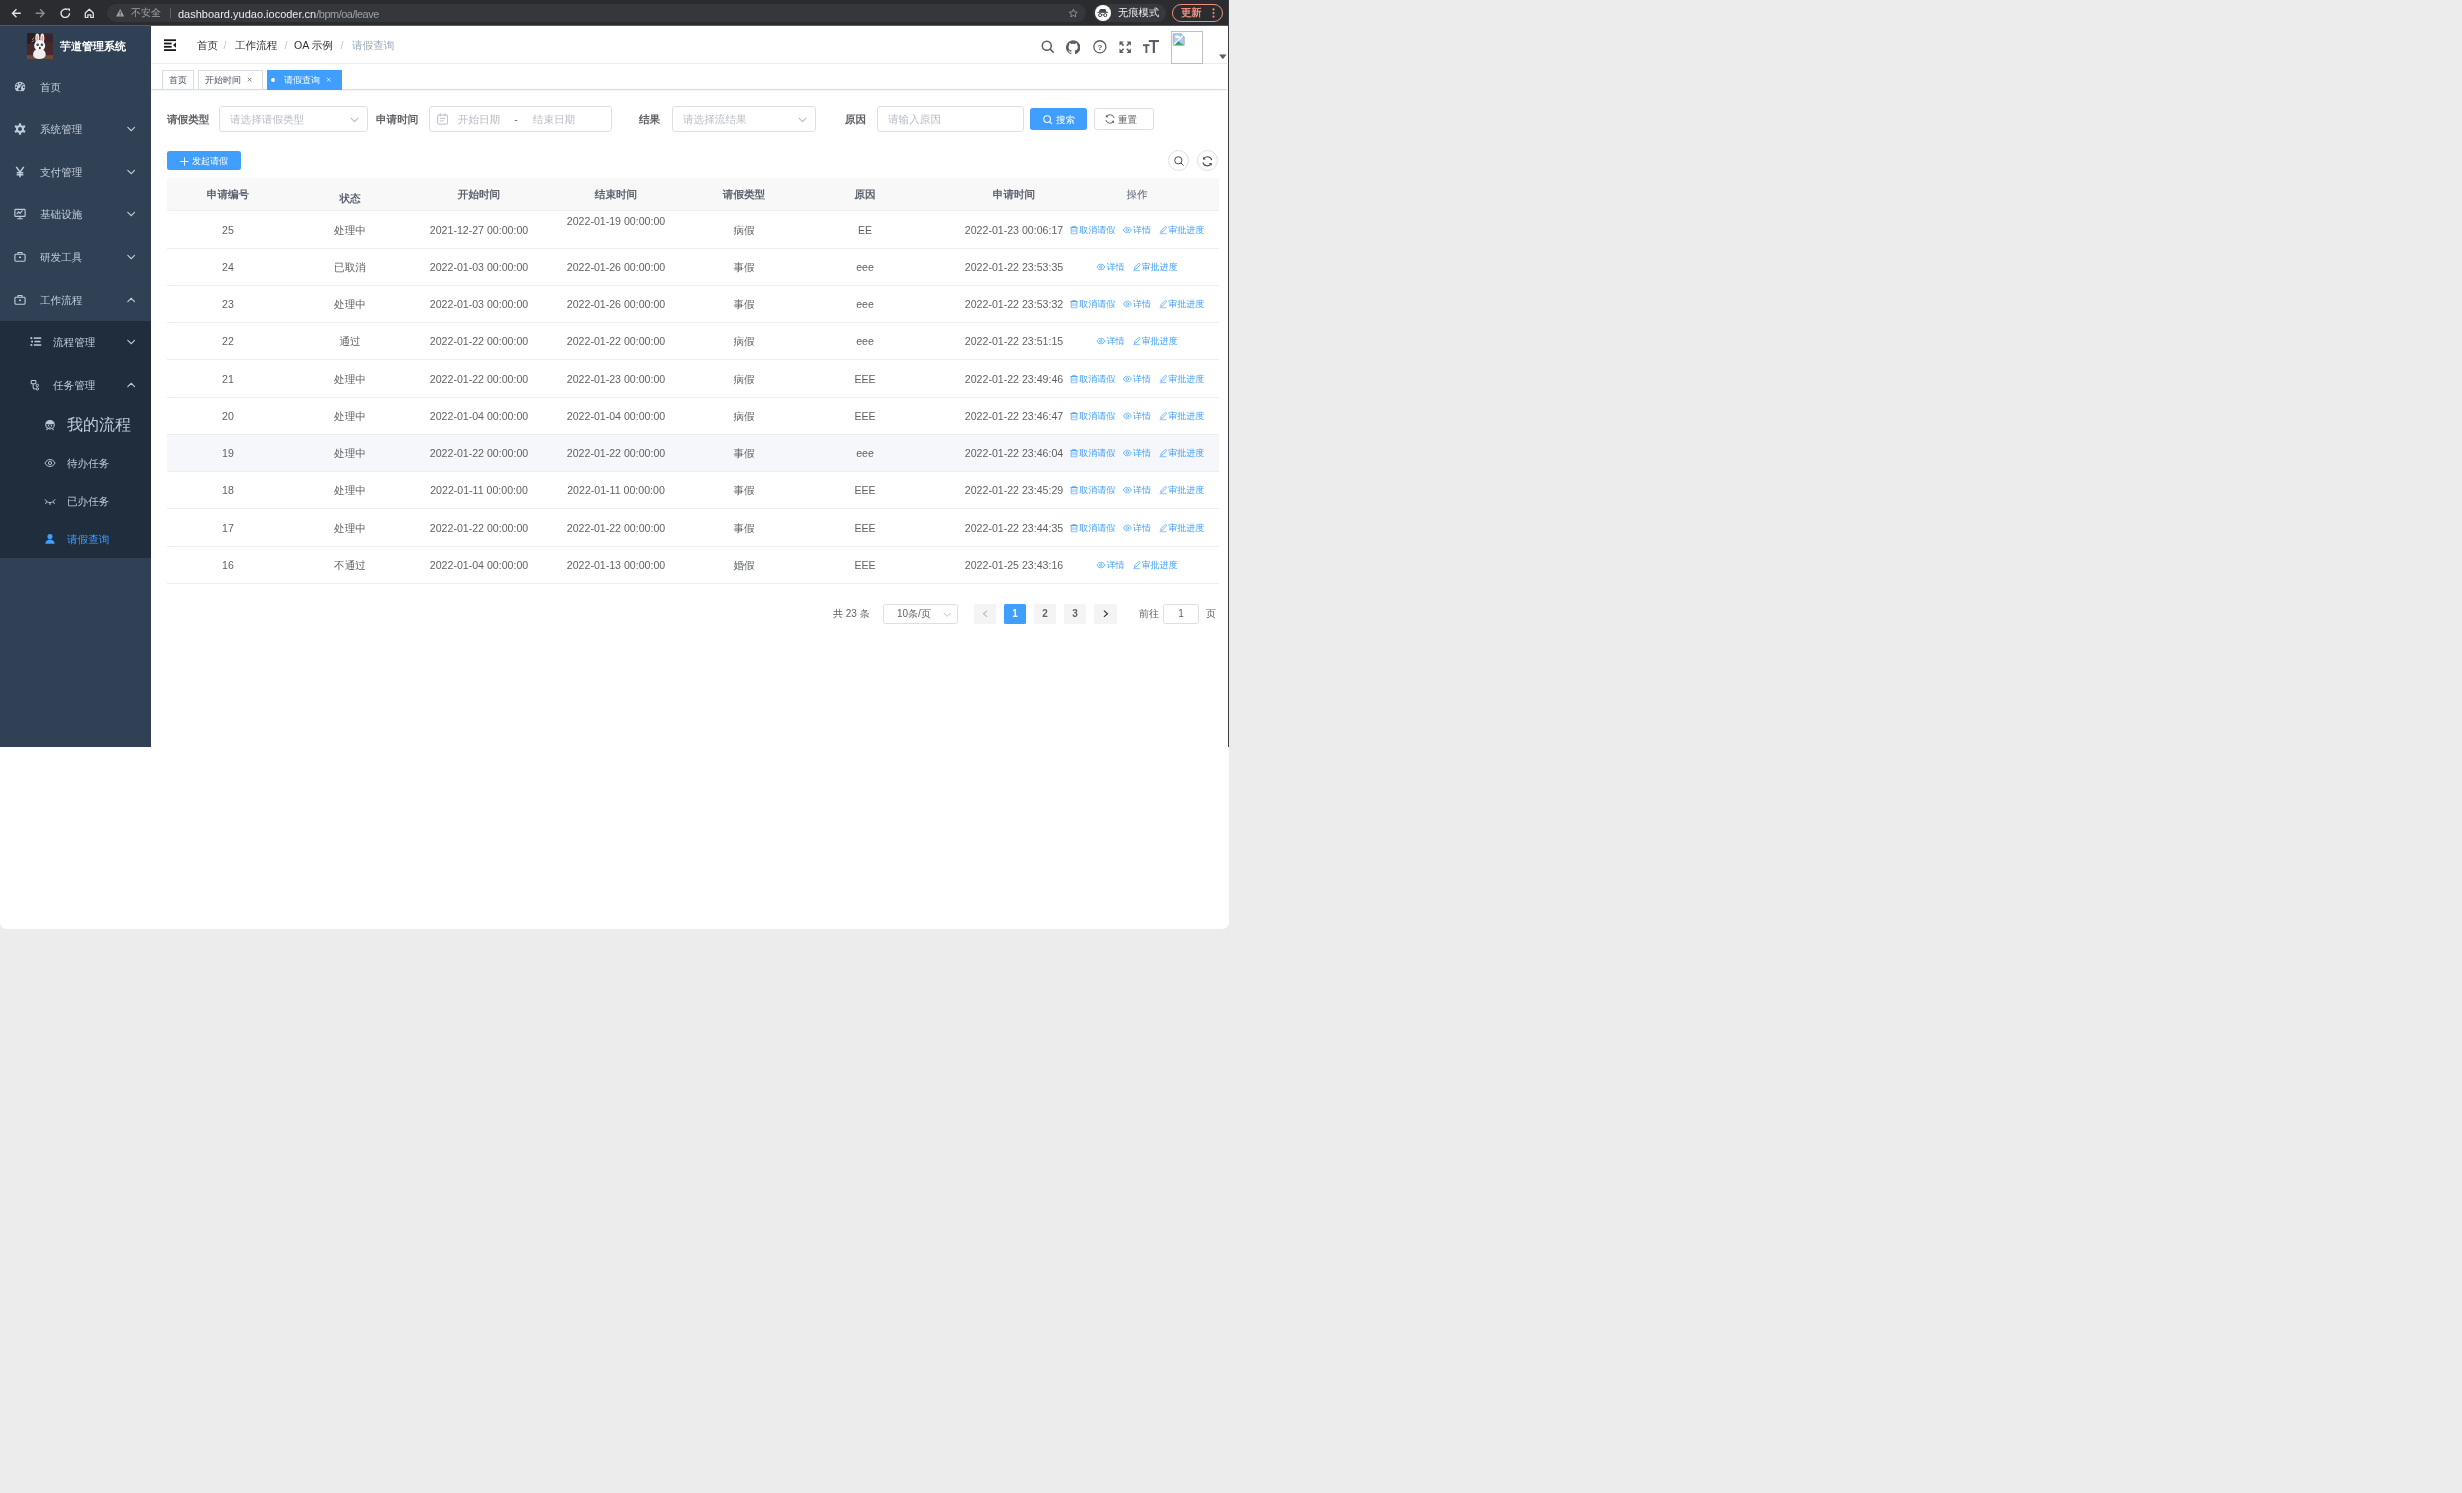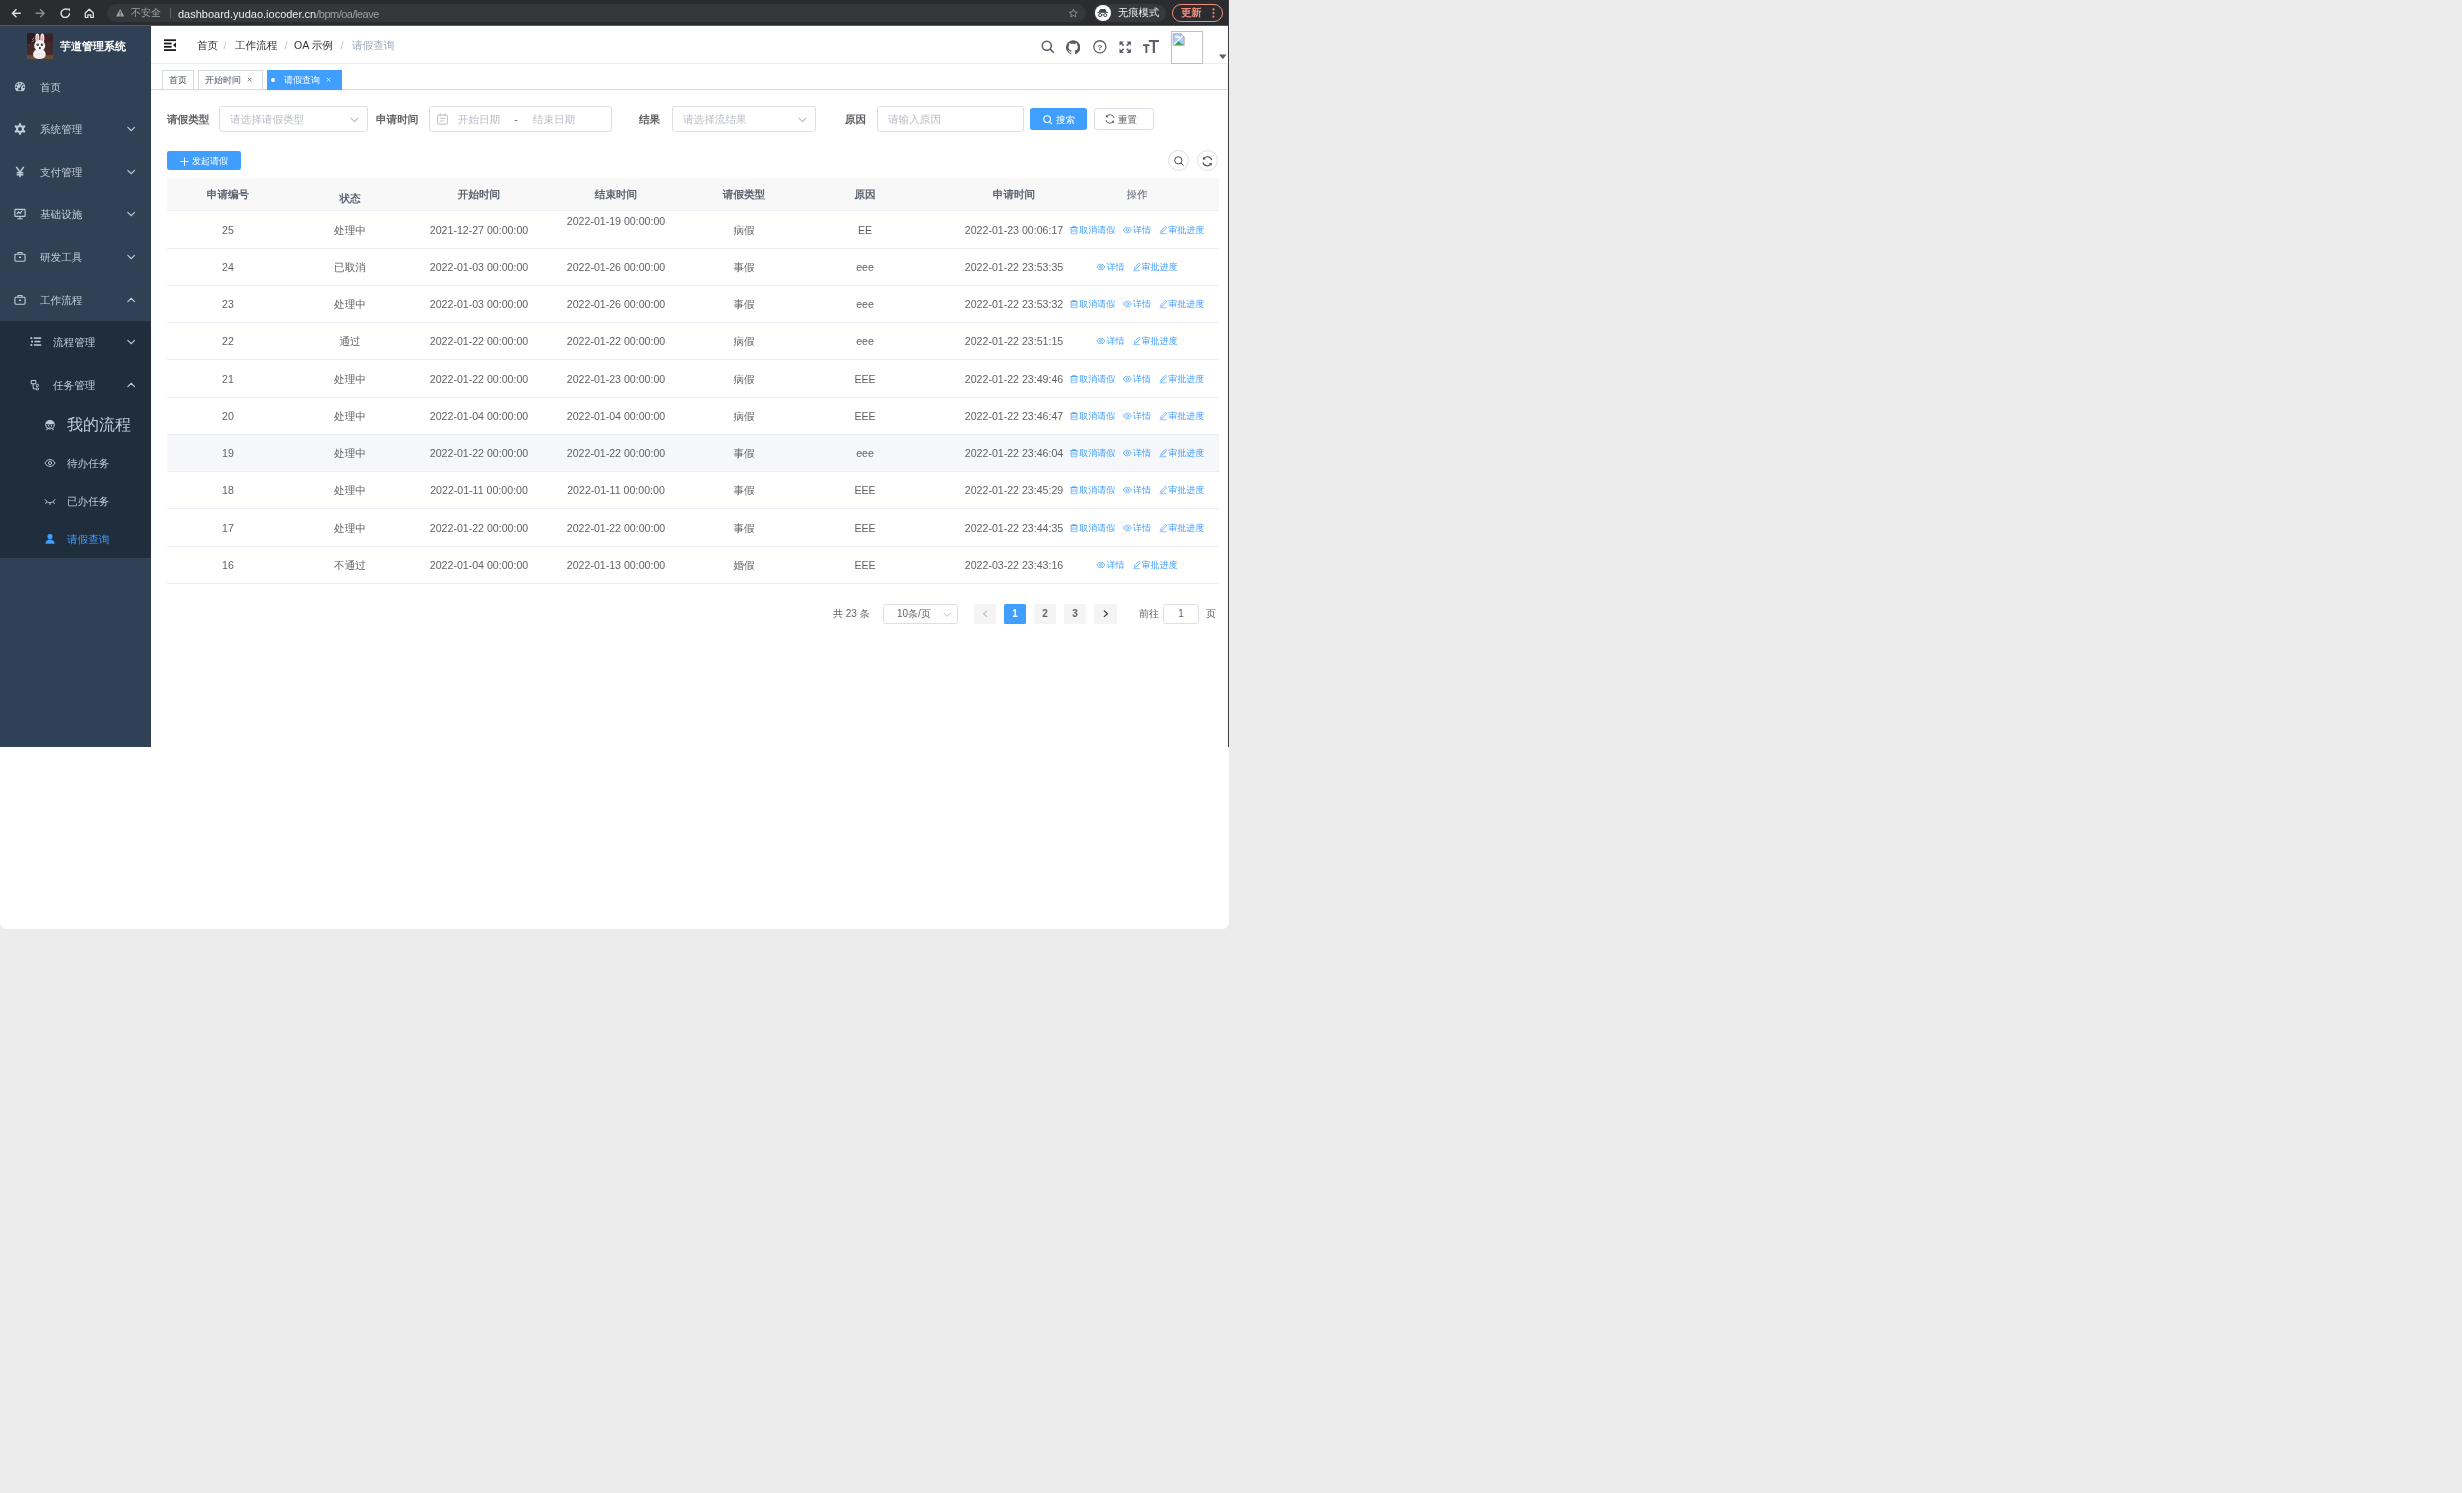--- a/index.html
+++ b/index.html
@@ -614,21 +614,21 @@
           <path d="M2.6 9.9l0.6-2.5 5.6-5.8a1.1 1.1 0 0 1 1.6 0l0.4 0.4a1.1 1.1 0 0 1 0 1.6L5.2 9.4z" stroke="#409eff" stroke-width="1.1" fill="none" stroke-linejoin="round"></path>
         </svg>审批进度</span>
     </div>
 <div class="a" style="left:167px;top:583px;width:1052px;height:0.8px;background:#ebeef5"></div>
 <div class="t cc" style="left:228px;top:565px">16</div>
 <div class="t cc" style="left:350px;top:565px">不通过</div>
 <div class="t cc" style="left:479px;top:565px">2022-01-04 00:00:00</div>
 <div class="t cc" style="left:616px;top:565px">2022-01-13 00:00:00</div>
 <div class="t cc" style="left:744px;top:565px">婚假</div>
 <div class="t cc" style="left:865px;top:565px">EEE</div>
-<div class="t cc" style="left:1014px;top:565px">2022-03-22 23:43:16</div>
+<div class="t cc" style="left:1014px;top:565px">2022-01-25 23:43:16</div>
 <div class="a" style="left:1137px;top:565px;transform:translate(-50%,-50%);display:flex;gap:7.6px;align-items:center">
       <span style="display:inline-flex;align-items:center;font-size:9px;color:#409eff;white-space:nowrap"><svg width="9" height="7" viewBox="0 0 13 10" style="margin-right:1.1px">
           <path d="M0.7 5C2.3 2.2 4.3 0.8 6.5 0.8S10.7 2.2 12.3 5c-1.6 2.8-3.6 4.2-5.8 4.2S2.3 7.8 0.7 5z" stroke="#409eff" stroke-width="1.1" fill="none"></path>
           <circle cx="6.5" cy="5" r="1.9" stroke="#409eff" stroke-width="1.1" fill="none"></circle>
         </svg>详情</span>
       <span style="display:inline-flex;align-items:center;font-size:9px;color:#409eff;white-space:nowrap"><svg width="8.4" height="8.7" viewBox="0 0 12 12.5" style="margin-right:1.1px">
           <path d="M1 12h10" stroke="#409eff" stroke-width="1.1"></path>
           <path d="M2.6 9.9l0.6-2.5 5.6-5.8a1.1 1.1 0 0 1 1.6 0l0.4 0.4a1.1 1.1 0 0 1 0 1.6L5.2 9.4z" stroke="#409eff" stroke-width="1.1" fill="none" stroke-linejoin="round"></path>
         </svg>审批进度</span>
     </div>

